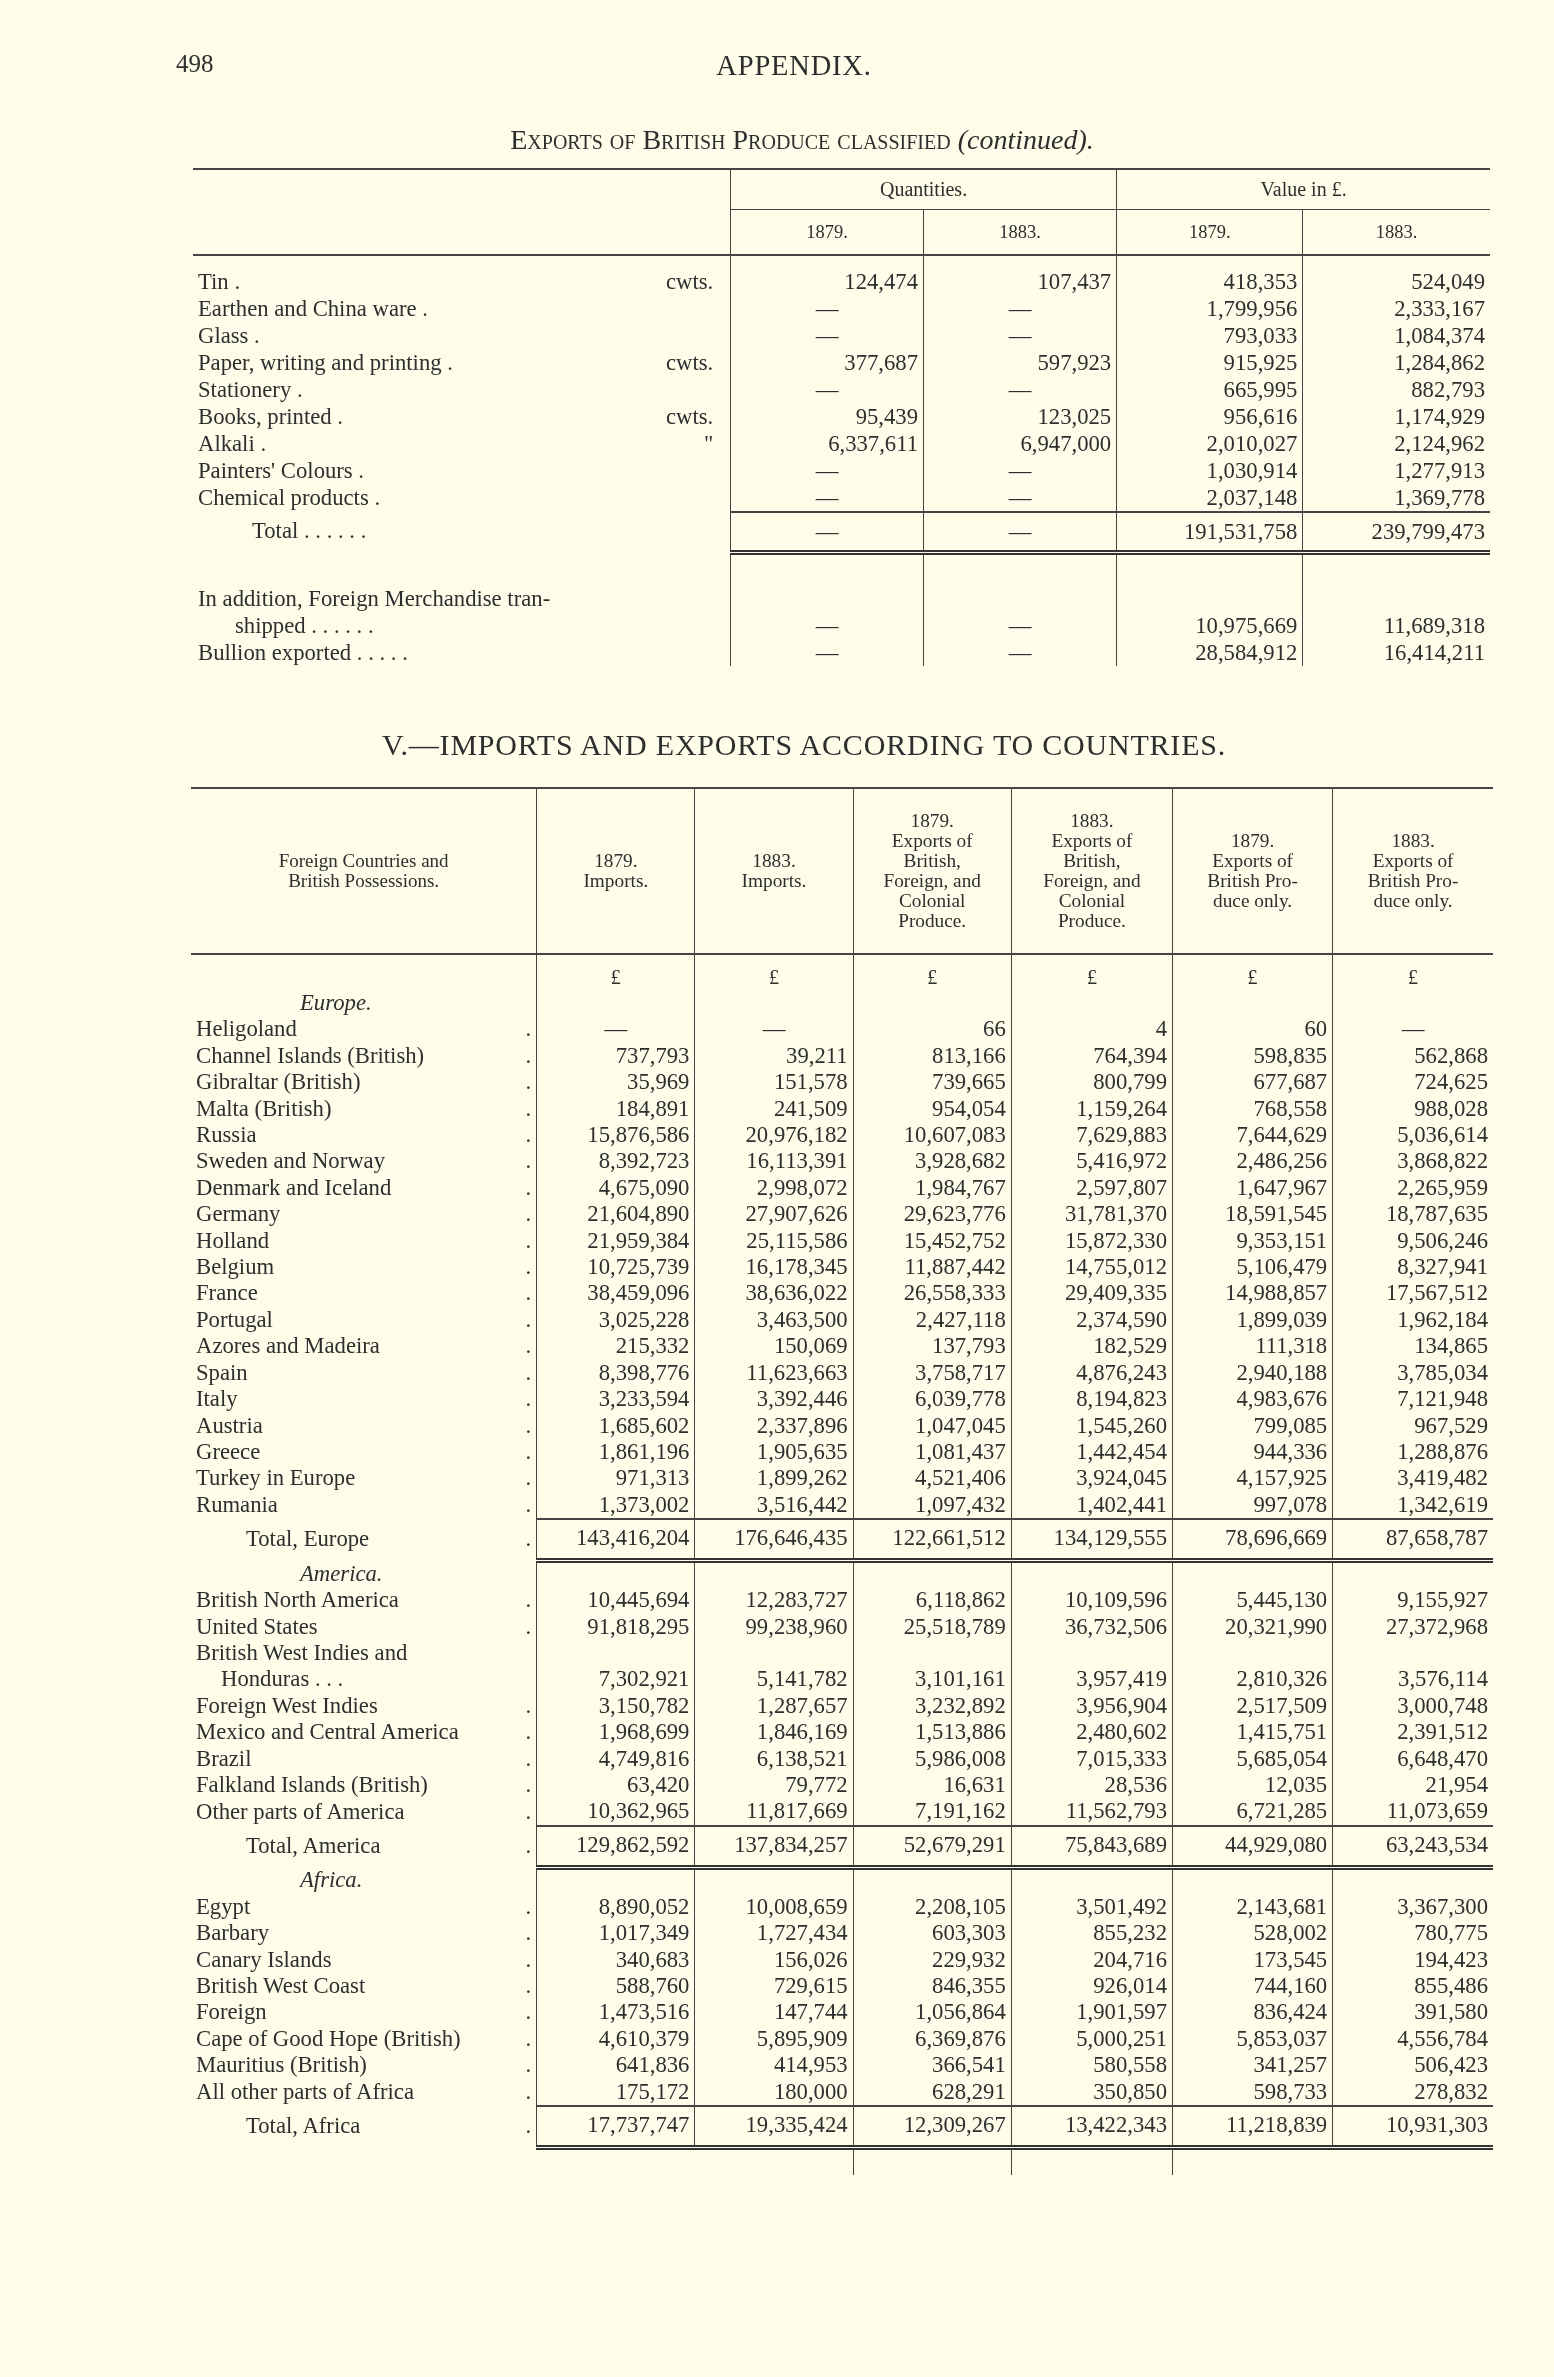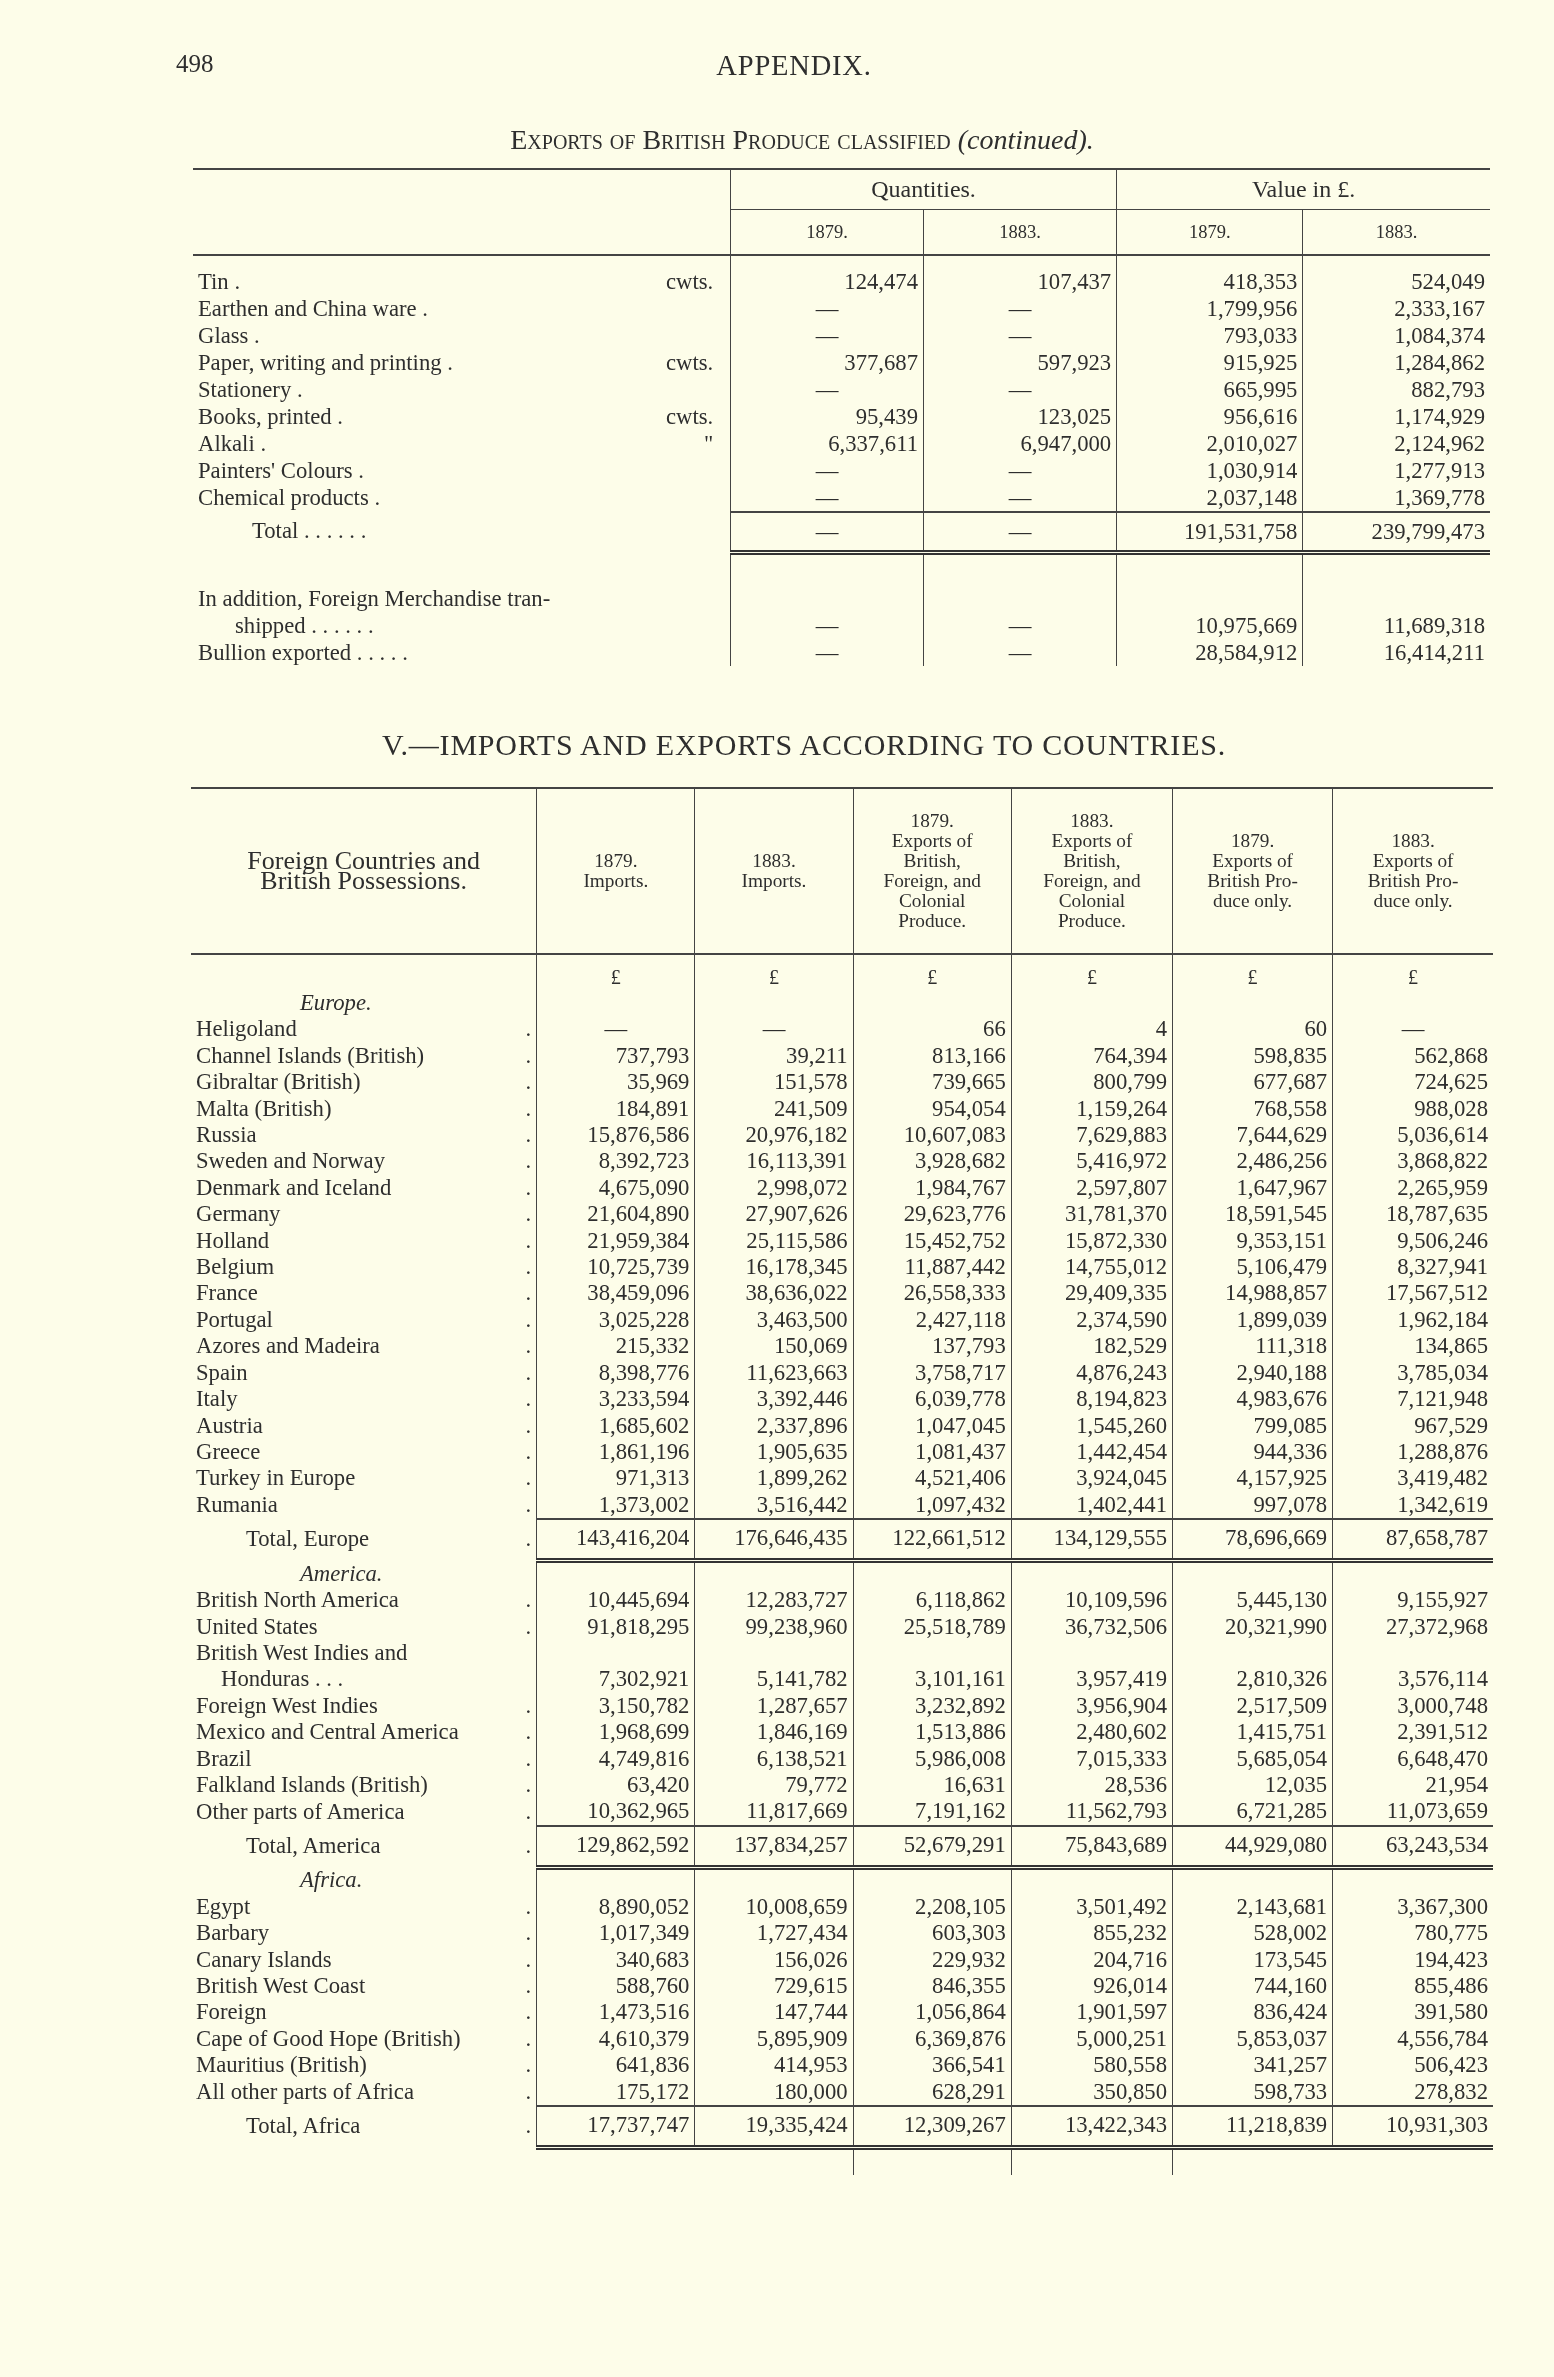--- a/index.html
+++ b/index.html
@@ -16,39 +16,39 @@
   .t1-title { position: absolute; left: 0; width: 100%; top: 124px; text-align: center; font-size: 28px; font-variant: small-caps; padding-left: 50px; box-sizing: border-box;}
   .t1-title i { font-variant: normal; }
 
   
   .t1 { position: absolute; left: 193px; top: 168px; width: 1297px; border-collapse: collapse; font-size: 22.7px; }
   .t1 td, .t1 th { padding: 0 5px; line-height: 27px; vertical-align: top; font-weight: normal; }
   .t1 .top-rule td { border-top: 2.5px solid #444; height: 0; padding: 0; }
   .t1 .vl { border-left: 1.7px solid #444; }
   .t1 .num { text-align: right; margin-left: 48px; }
   .t1 .ctr { text-align: center; }
-  .t1 .hdr1 th { height: 39px; vertical-align: middle; font-size: 24px; }
+  .t1 .hdr1 th { height: 39px; vertical-align: middle; font-size: 20px; }
   .t1 .hdr2 th { height: 44px; vertical-align: middle; font-size: 18.5px; border-top: 1.7px solid #444; }
   .t1 .body-first td { padding-top: 11.7px; border-top: 2.5px solid #444; }
   .t1 .item { white-space: nowrap; }
   .t1 .unit { text-align: right; padding-right: 11.7px; white-space: nowrap; }
   .t1 .total-row td { padding-top: 5px; padding-bottom: 5px; }
   .t1 .total-row td.ruled { border-top: 2.5px solid #444; }
   .t1 .total-row td.ruled-bottom { border-bottom: 5px double #333; }
   .t1 .gap td { height: 30px; }
 
   .t2-title { position: absolute; left: 0; width: 100%; top: 728px; text-align: center; font-size: 30px; letter-spacing: 0.8px; padding-left: 54px; box-sizing: border-box; }
 
   
   .t2 { position: absolute; left: 191px; top: 787px; width: 1302px; border-collapse: collapse; font-size: 22.7px; }
   .t2 td, .t2 th { padding: 0 5px; line-height: 26.4px; font-weight: normal; }
   .t2 .vl { border-left: 1.7px solid #444; }
   .t2 thead tr.rule td { border-top: 2.5px solid #444; height: 0; padding: 0; }
   .t2 thead th { font-size: 19.3px; line-height: 20px; vertical-align: middle; text-align: center; height: 164px; border-bottom: 2.5px solid #444; }
-  .t2 thead th.country-hdr { font-size: 26px; }
+  .t2 thead th.country-hdr { font-size: 19px; }
   .t2 .pound td { text-align: center; height: 35px; vertical-align: bottom; font-size: 20px; }
   .t2 .num { text-align: right; white-space: nowrap; }
   .t2 .name { white-space: nowrap; position: relative; }
   .t2 .name .dotfill { position: absolute; right: 5px; }
   .t2 .region td.region-label { font-style: italic; padding-left: 109px; }
   .t2 .total-row td { border-top: 2.5px solid #444; padding-top: 5px; padding-bottom: 6.7px; }
   .t2 .total-row td.name { border-top: none; padding-left: 55px; }
   .t2 .total-row td.num { border-bottom: 5px double #333; }
   .t2 .indent { padding-left: 30px !important; }
   .t2 .tail td { height: 25px; }

